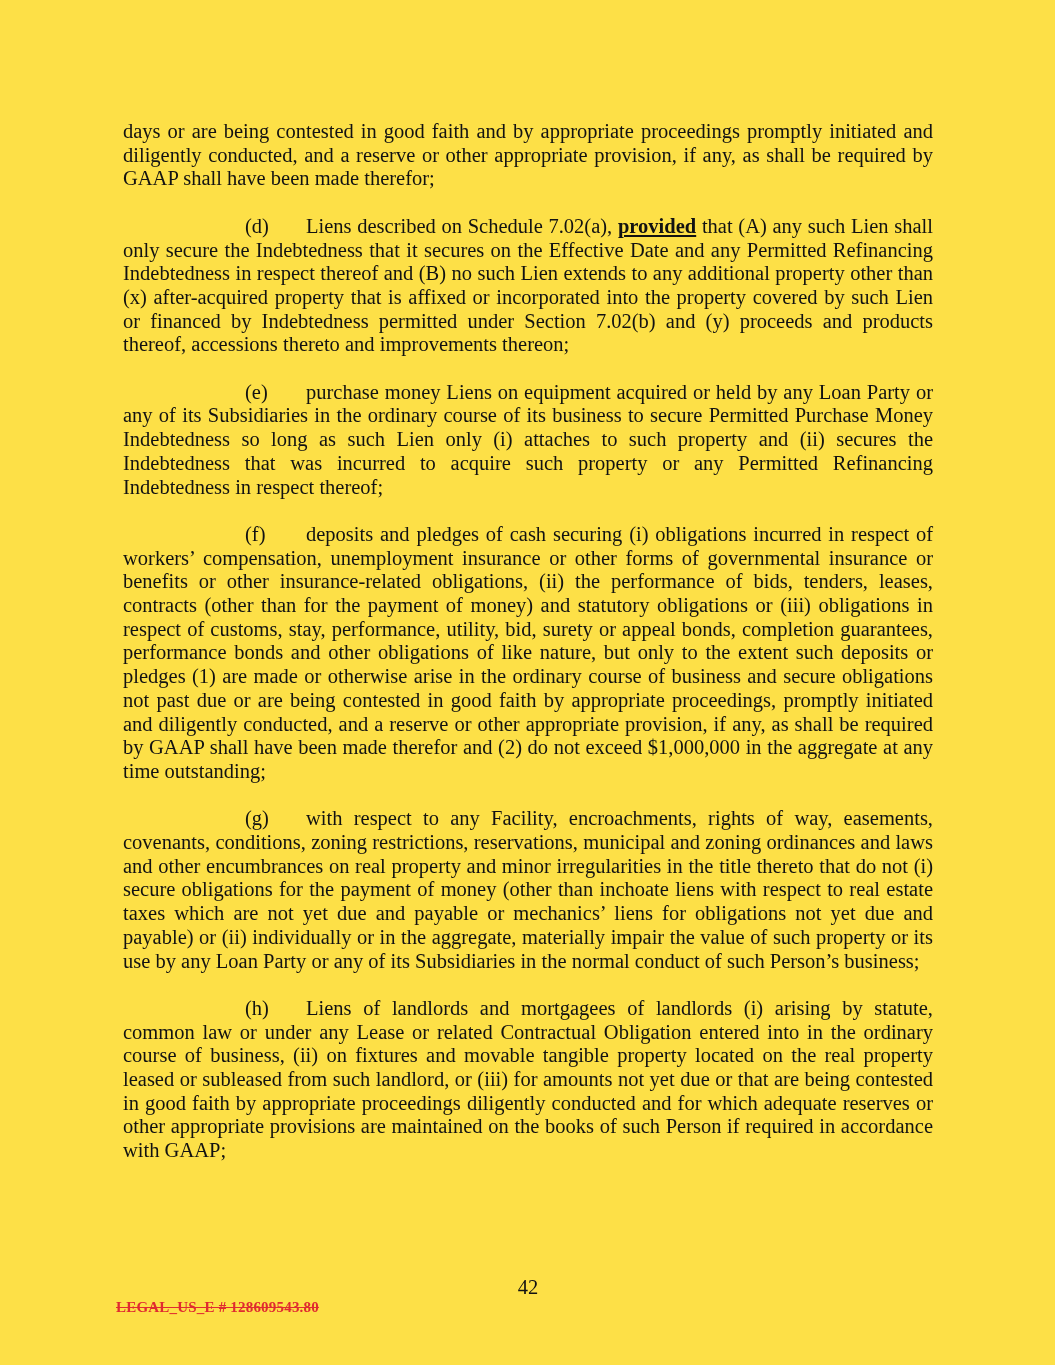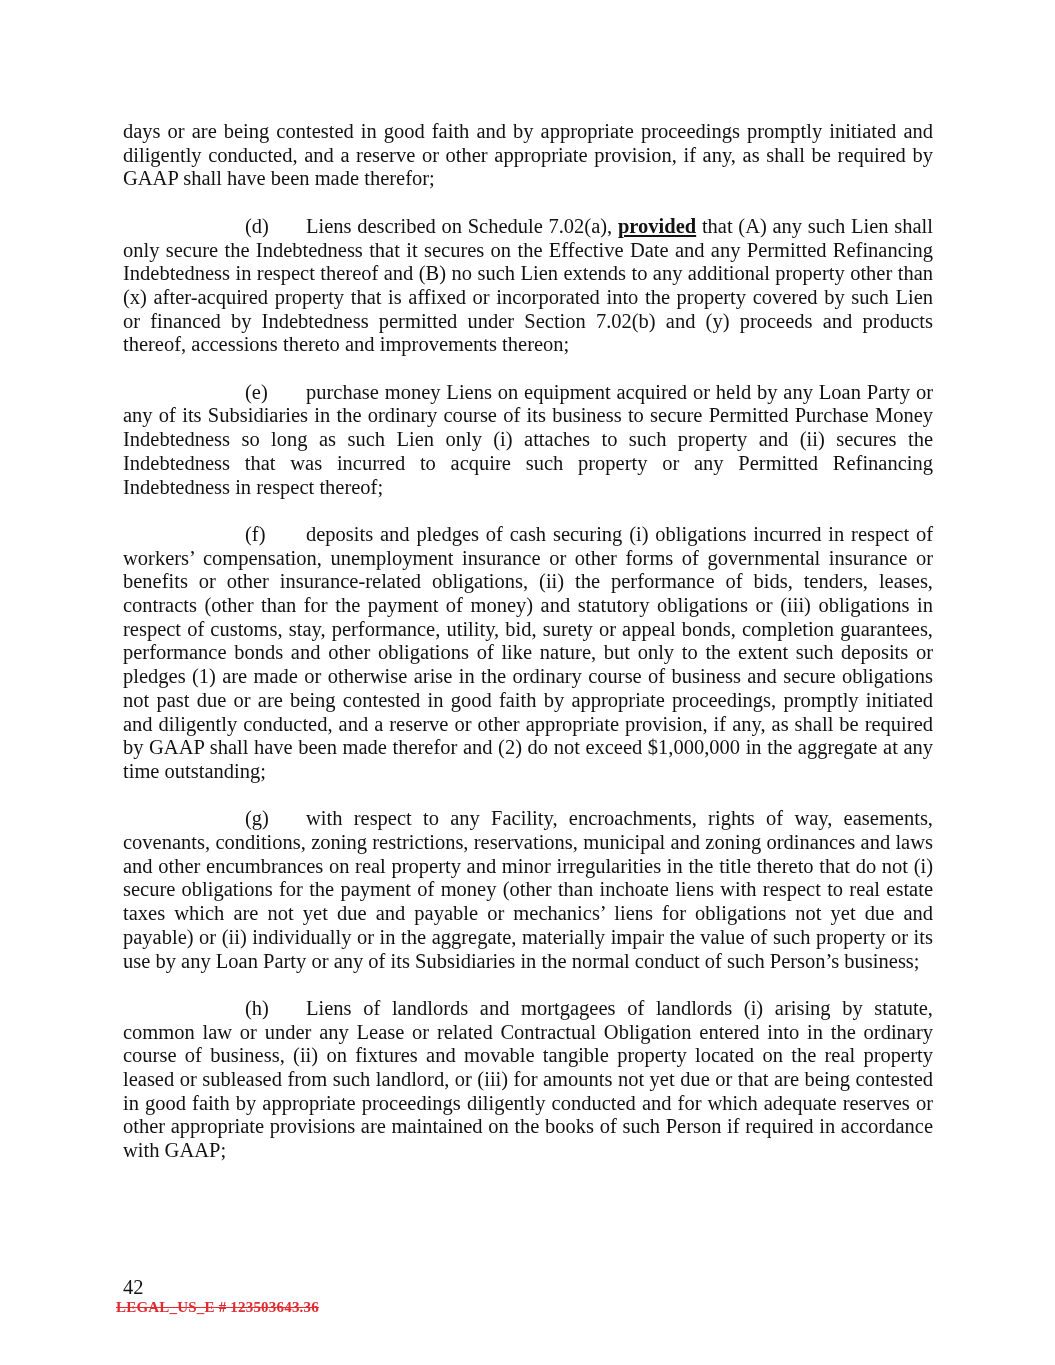--- a/index.html
+++ b/index.html
@@ -4,21 +4,21 @@
 <style>
   html, body {
     margin: 0;
     padding: 0;
     background: #e8e8e8;
   }
   .page {
     position: relative;
     width: 1055px;
     height: 1365px;
-    background: #ffffff;
+    background: #fde047;
     font-family: "Liberation Serif", "DejaVu Serif", serif;
     color: #121212;
     overflow: hidden;
   }
   .text-block {
     position: absolute;
     left: 123px;
     top: 120px;
     width: 810px;
     font-size: 20.5px;
@@ -38,21 +38,21 @@
   }
   .underlined {
     text-decoration: underline;
     font-weight: bold;
   }
   .page-number {
     position: absolute;
     left: 123px;
     top: 1276px;
     width: 810px;
-    text-align: left;
+    text-align: center;
     font-size: 20.5px;
     line-height: 23.7px;
   }
   .doc-id {
     position: absolute;
     left: 116px;
     top: 1299px;
     font-size: 15px;
     font-weight: bold;
     text-decoration: line-through;
@@ -75,15 +75,15 @@
     <p class="para clause"><span class="clause-label">(f)</span><span>deposits and pledges of cash securing (i) obligations incurred in respect of workers’ compensation, unemployment insurance or other forms of governmental insurance or benefits or other insurance-related obligations, (ii) the performance of bids, tenders, leases, contracts (other than for the payment of money) and statutory obligations or (iii) obligations in respect of customs, stay, performance, utility, bid, surety or appeal bonds, completion guarantees, performance bonds and other obligations of like nature, but only to the extent such deposits or pledges (1) are made or otherwise arise in the ordinary course of business and secure obligations not past due or are being contested in good faith by appropriate proceedings, promptly initiated and diligently conducted, and a reserve or other appropriate provision, if any, as shall be required by GAAP shall have been made therefor and (2) do not exceed $1,000,000 in the aggregate at any time outstanding;</span></p>
 
     <p class="para clause"><span class="clause-label">(g)</span><span>with respect to any Facility, encroachments, rights of way, easements, covenants, conditions, zoning restrictions, reservations, municipal and zoning ordinances and laws and other encumbrances on real property and minor irregularities in the title thereto that do not (i) secure obligations for the payment of money (other than inchoate liens with respect to real estate taxes which are not yet due and payable or mechanics’ liens for obligations not yet due and payable) or (ii) individually or in the aggregate, materially impair the value of such property or its use by any Loan Party or any of its Subsidiaries in the normal conduct of such Person’s business;</span></p>
 
     <p class="para clause"><span class="clause-label">(h)</span><span>Liens of landlords and mortgagees of landlords (i) arising by statute, common law or under any Lease or related Contractual Obligation entered into in the ordinary course of business, (ii) on fixtures and movable tangible property located on the real property leased or subleased from such landlord, or (iii) for amounts not yet due or that are being contested in good faith by appropriate proceedings diligently conducted and for which adequate reserves or other appropriate provisions are maintained on the books of such Person if required in accordance with GAAP;</span></p>
 
   </div>
 
   <div class="page-number">42</div>
 
-  <div class="doc-id" style="color: rgb(224, 43, 48);">LEGAL_US_E # 123503643.36</div>
+  <div class="doc-id" style="color: rgb(224, 43, 48);">LEGAL_US_E # 128609543.80</div>
 
 </div>
 
 </body></html>

